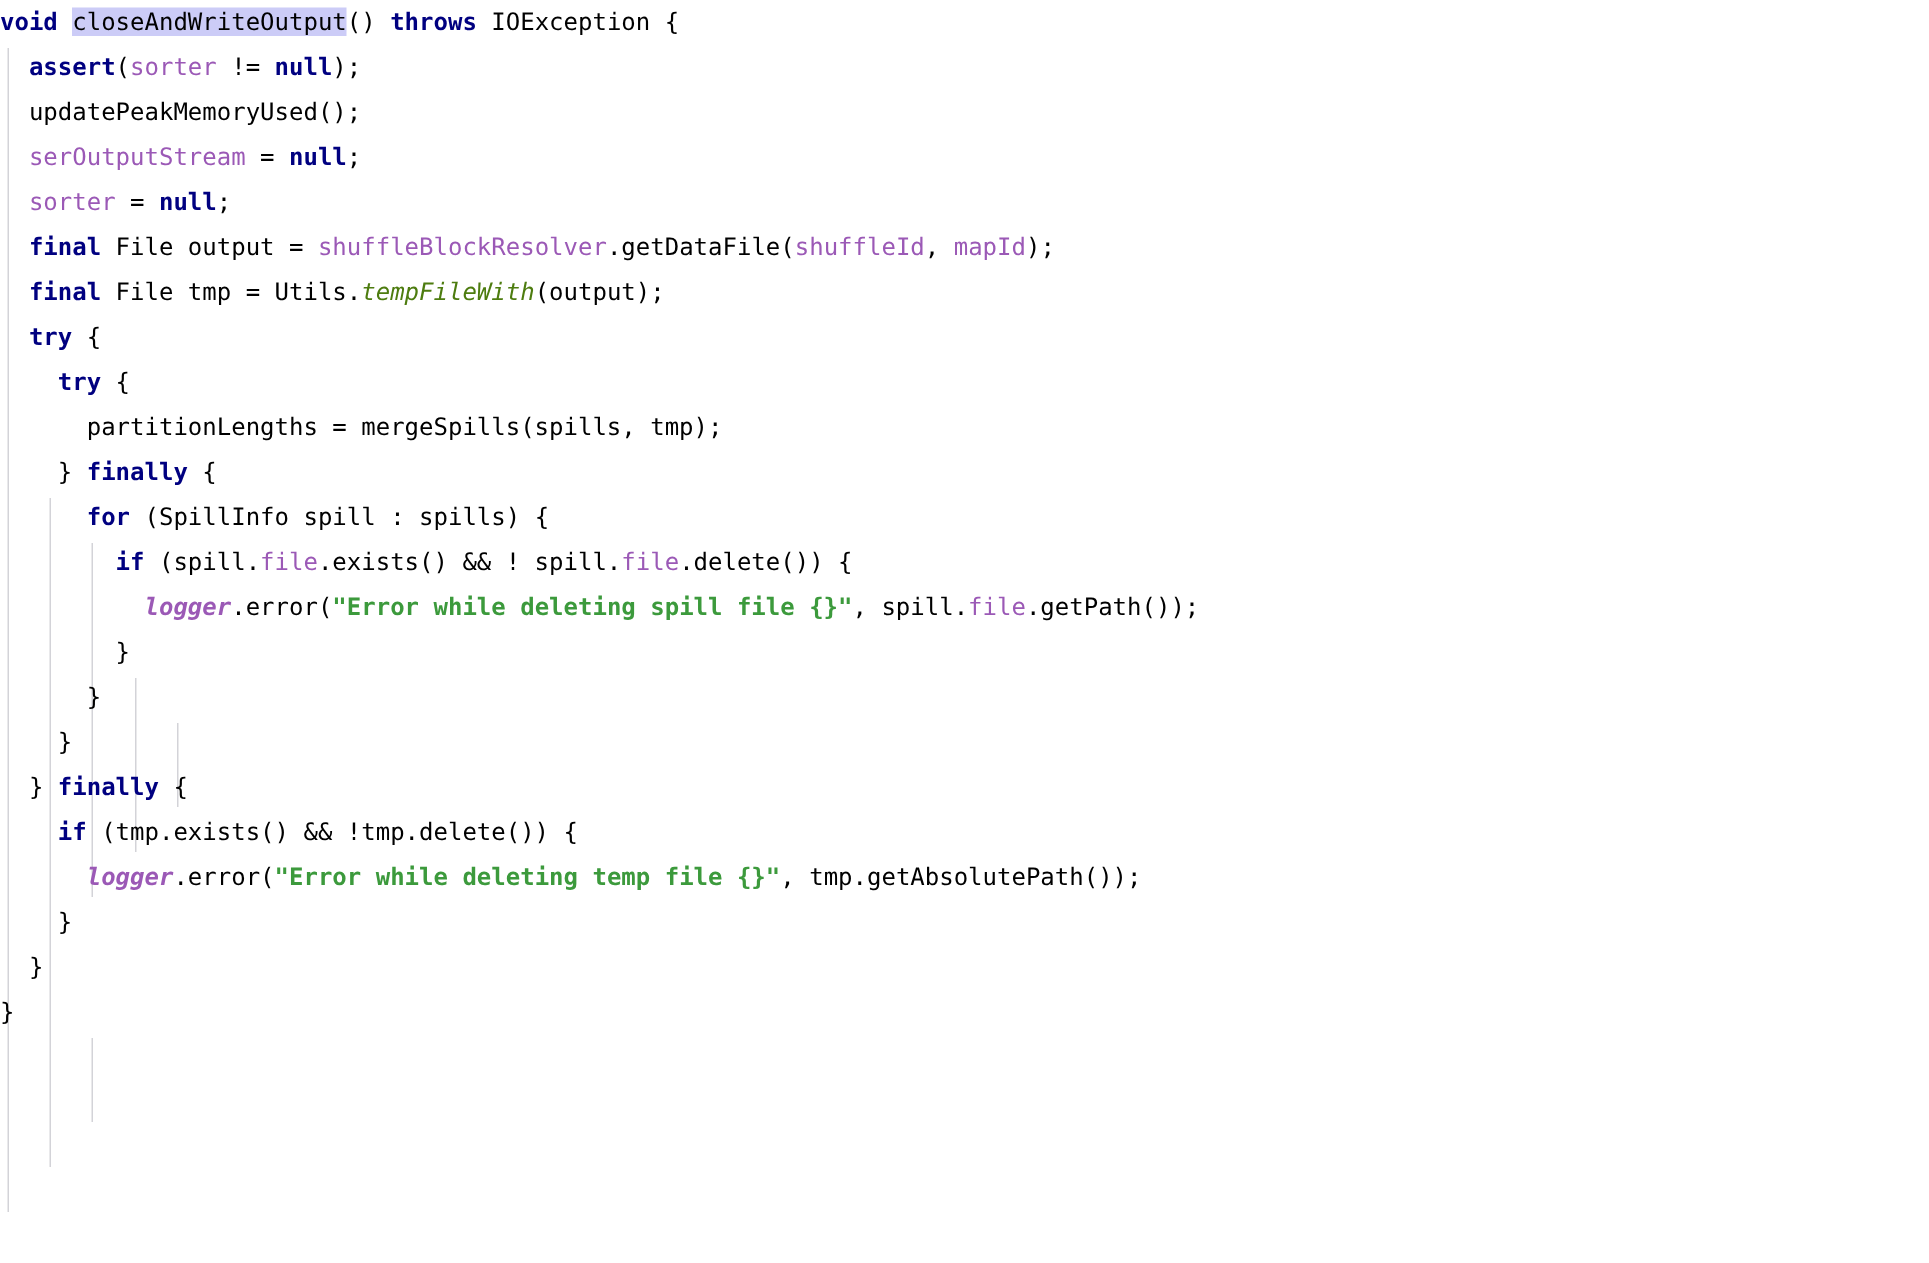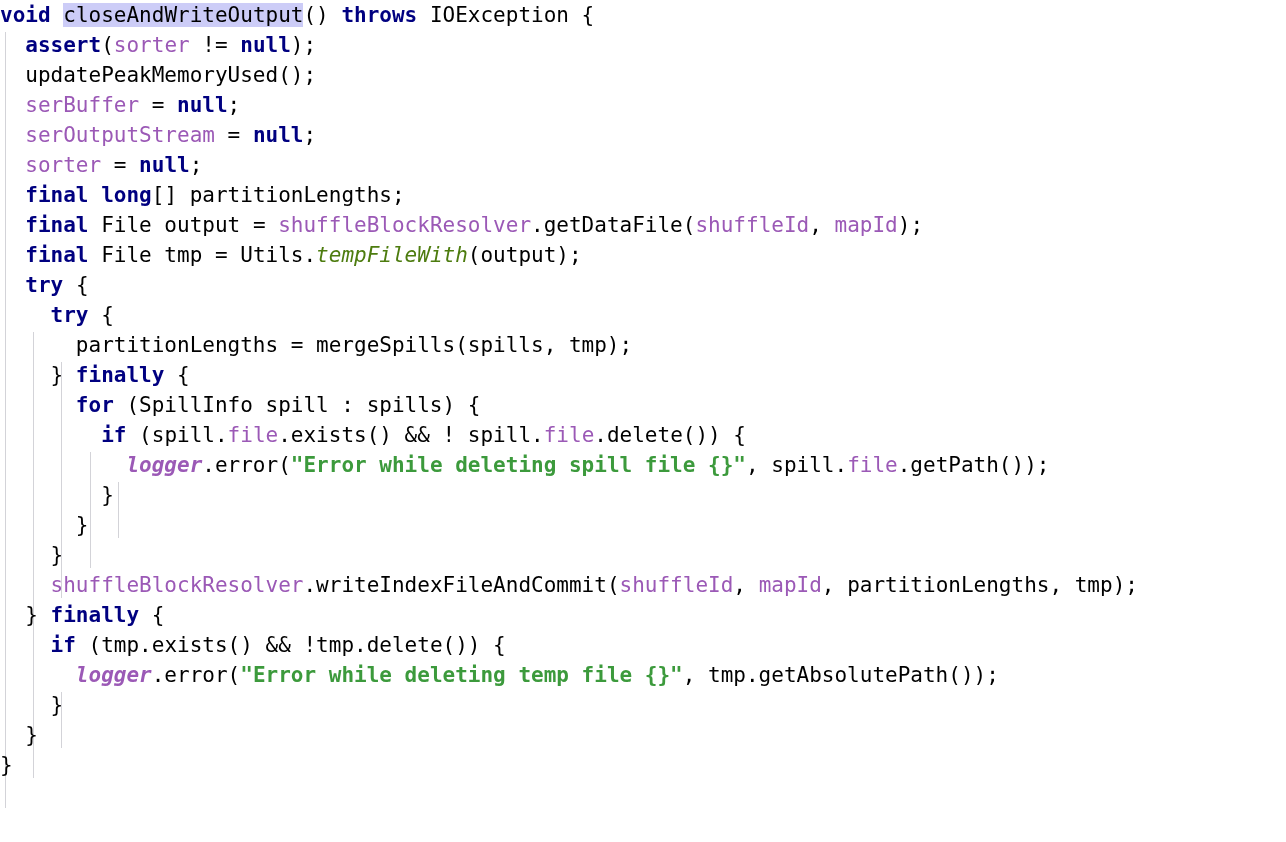--- a/index.html
+++ b/index.html
@@ -17,21 +17,21 @@
   #editor {
     position: relative;
     width: 1286px;
     height: 842px;
     background: #ffffff;
   }
   .code-line {
     position: relative;
     height: 30px;
     line-height: 30px;
-    font-size: 21px;
+    font-size: 16px;
     white-space: pre;
     color: #000000;
     letter-spacing: 0px;
   }
   .code-text {
     position: relative;
     z-index: 2;
     display: inline-block;
     padding-left: 0;
   }
@@ -61,37 +61,34 @@
       <div class="guide" style="left: 33px; top: 332px; height: 446px;"></div>
       <div class="guide" style="left: 61px; top: 362px; height: 236px;"></div>
       <div class="guide" style="left: 90px; top: 452px; height: 116px;"></div>
       <div class="guide" style="left: 118px; top: 482px; height: 56px;"></div>
       <div class="guide" style="left: 61px; top: 692px; height: 56px;"></div>
     </div>
   <div id="lines-layer">
       <div class="code-line"><span class="code-text"><span class="kw">void</span><span class="plain"> </span><span class="plain hl">closeAndWriteOutput</span><span class="plain">() </span><span class="kw">throws</span><span class="plain"> IOException {</span></span></div>
       <div class="code-line"><span class="code-text"><span class="plain">  </span><span class="kw">assert</span><span class="plain">(</span><span class="fld">sorter</span><span class="plain"> != </span><span class="kw">null</span><span class="plain">);</span></span></div>
       <div class="code-line"><span class="code-text"><span class="plain">  updatePeakMemoryUsed();</span></span></div>
-      <div class="code-line"><span class="code-text"><span class="plain">  </span><span class="fld">serBuffer</span><span class="plain"> = </span><span class="kw">null</span><span class="plain">;</span></span></div>
       <div class="code-line"><span class="code-text"><span class="plain">  </span><span class="fld">serOutputStream</span><span class="plain"> = </span><span class="kw">null</span><span class="plain">;</span></span></div>
       <div class="code-line"><span class="code-text"><span class="plain">  </span><span class="fld">sorter</span><span class="plain"> = </span><span class="kw">null</span><span class="plain">;</span></span></div>
-      <div class="code-line"><span class="code-text"><span class="plain">  </span><span class="kw">final</span><span class="plain"> </span><span class="kw">long</span><span class="plain">[] partitionLengths;</span></span></div>
       <div class="code-line"><span class="code-text"><span class="plain">  </span><span class="kw">final</span><span class="plain"> File output = </span><span class="fld">shuffleBlockResolver</span><span class="plain">.getDataFile(</span><span class="fld">shuffleId</span><span class="plain">, </span><span class="fld">mapId</span><span class="plain">);</span></span></div>
       <div class="code-line"><span class="code-text"><span class="plain">  </span><span class="kw">final</span><span class="plain"> File tmp = Utils.</span><span class="smeth">tempFileWith</span><span class="plain">(output);</span></span></div>
       <div class="code-line"><span class="code-text"><span class="plain">  </span><span class="kw">try</span><span class="plain"> {</span></span></div>
       <div class="code-line"><span class="code-text"><span class="plain">    </span><span class="kw">try</span><span class="plain"> {</span></span></div>
       <div class="code-line"><span class="code-text"><span class="plain">      partitionLengths = mergeSpills(spills, tmp);</span></span></div>
       <div class="code-line"><span class="code-text"><span class="plain">    } </span><span class="kw">finally</span><span class="plain"> {</span></span></div>
       <div class="code-line"><span class="code-text"><span class="plain">      </span><span class="kw">for</span><span class="plain"> (SpillInfo spill : spills) {</span></span></div>
       <div class="code-line"><span class="code-text"><span class="plain">        </span><span class="kw">if</span><span class="plain"> (spill.</span><span class="fld">file</span><span class="plain">.exists() &amp;&amp; ! spill.</span><span class="fld">file</span><span class="plain">.delete()) {</span></span></div>
       <div class="code-line"><span class="code-text"><span class="plain">          </span><span class="sfld">logger</span><span class="plain">.error(</span><span class="str">"Error while deleting spill file {}"</span><span class="plain">, spill.</span><span class="fld">file</span><span class="plain">.getPath());</span></span></div>
       <div class="code-line"><span class="code-text"><span class="plain">        }</span></span></div>
       <div class="code-line"><span class="code-text"><span class="plain">      }</span></span></div>
       <div class="code-line"><span class="code-text"><span class="plain">    }</span></span></div>
-      <div class="code-line"><span class="code-text"><span class="plain">    </span><span class="fld">shuffleBlockResolver</span><span class="plain">.writeIndexFileAndCommit(</span><span class="fld">shuffleId</span><span class="plain">, </span><span class="fld">mapId</span><span class="plain">, partitionLengths, tmp);</span></span></div>
       <div class="code-line"><span class="code-text"><span class="plain">  } </span><span class="kw">finally</span><span class="plain"> {</span></span></div>
       <div class="code-line"><span class="code-text"><span class="plain">    </span><span class="kw">if</span><span class="plain"> (tmp.exists() &amp;&amp; !tmp.delete()) {</span></span></div>
       <div class="code-line"><span class="code-text"><span class="plain">      </span><span class="sfld">logger</span><span class="plain">.error(</span><span class="str">"Error while deleting temp file {}"</span><span class="plain">, tmp.getAbsolutePath());</span></span></div>
       <div class="code-line"><span class="code-text"><span class="plain">    }</span></span></div>
       <div class="code-line"><span class="code-text"><span class="plain">  }</span></span></div>
       <div class="code-line"><span class="code-text"><span class="plain">}</span></span></div>
     </div>
 </div>
 
 </body></html>

